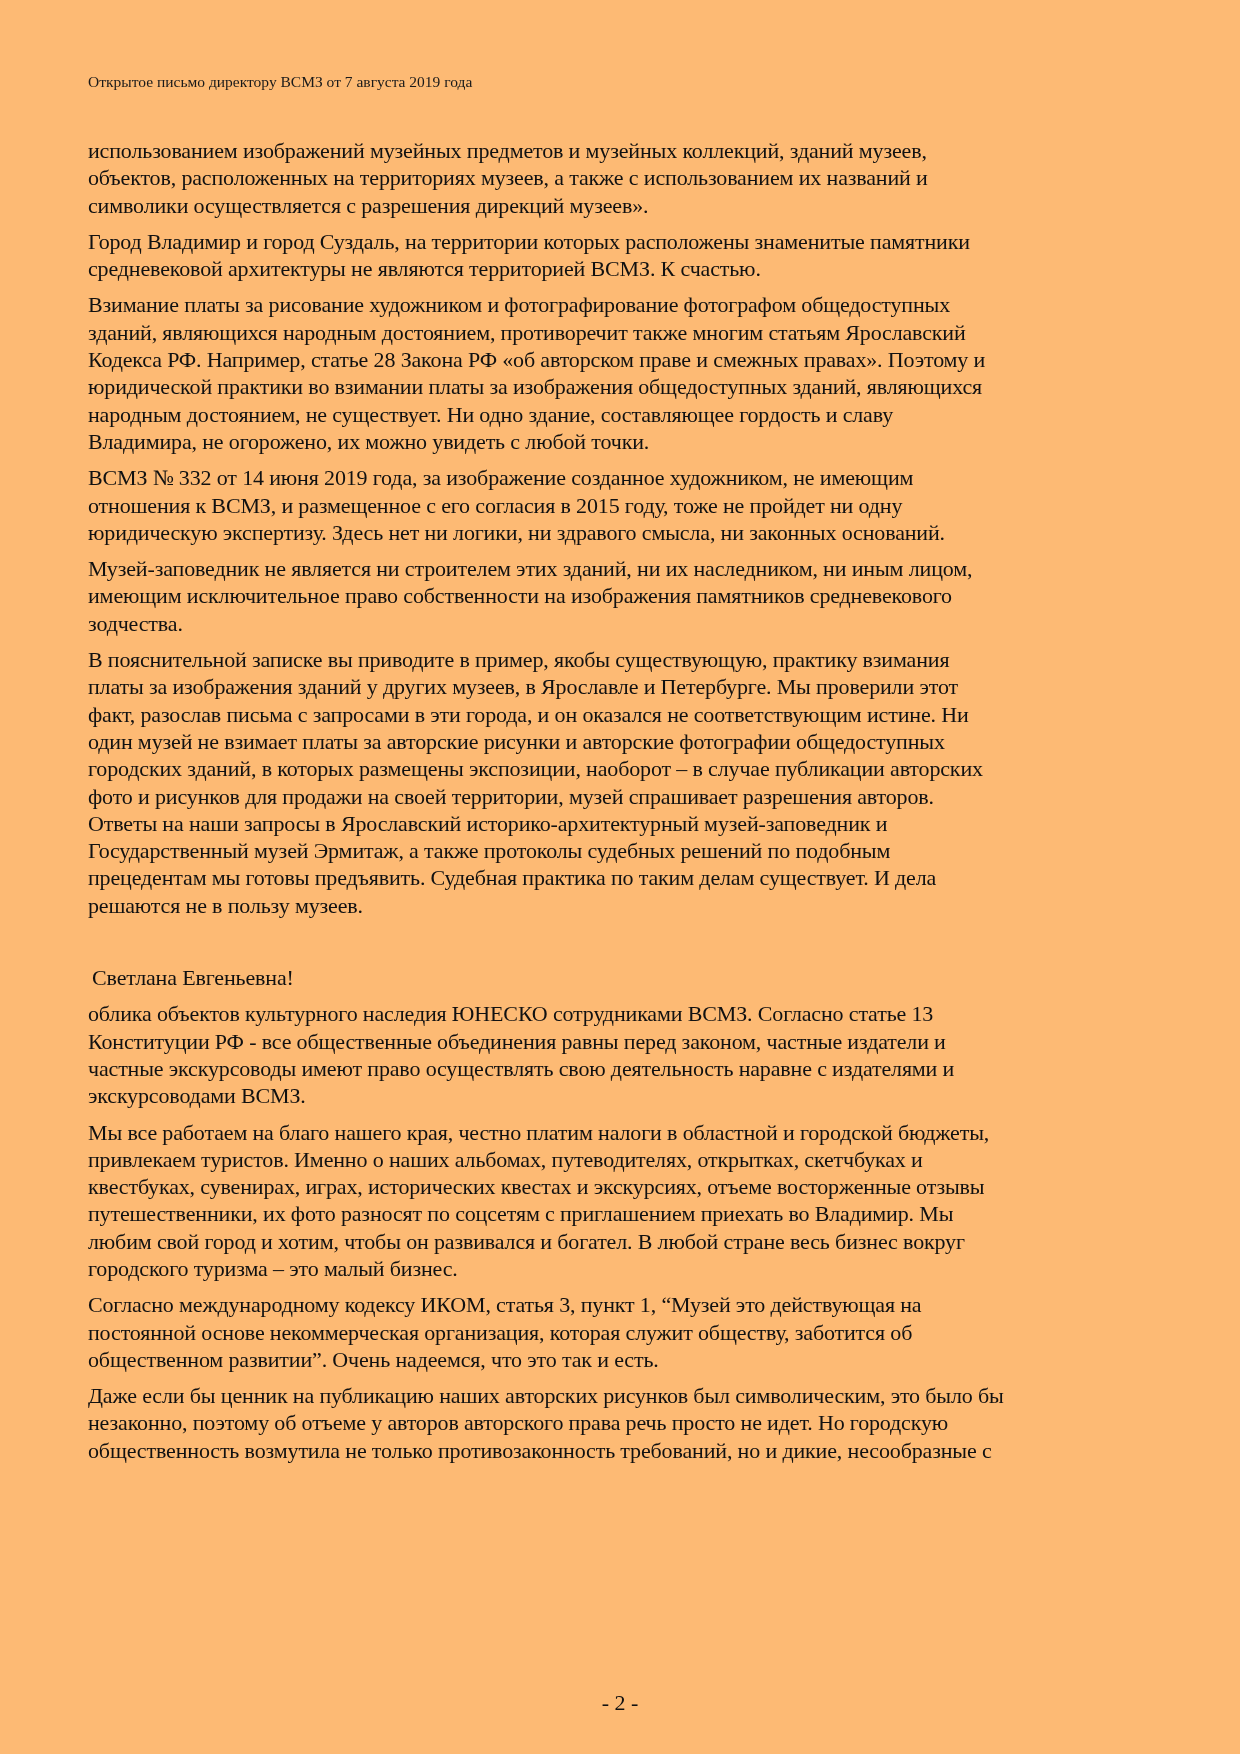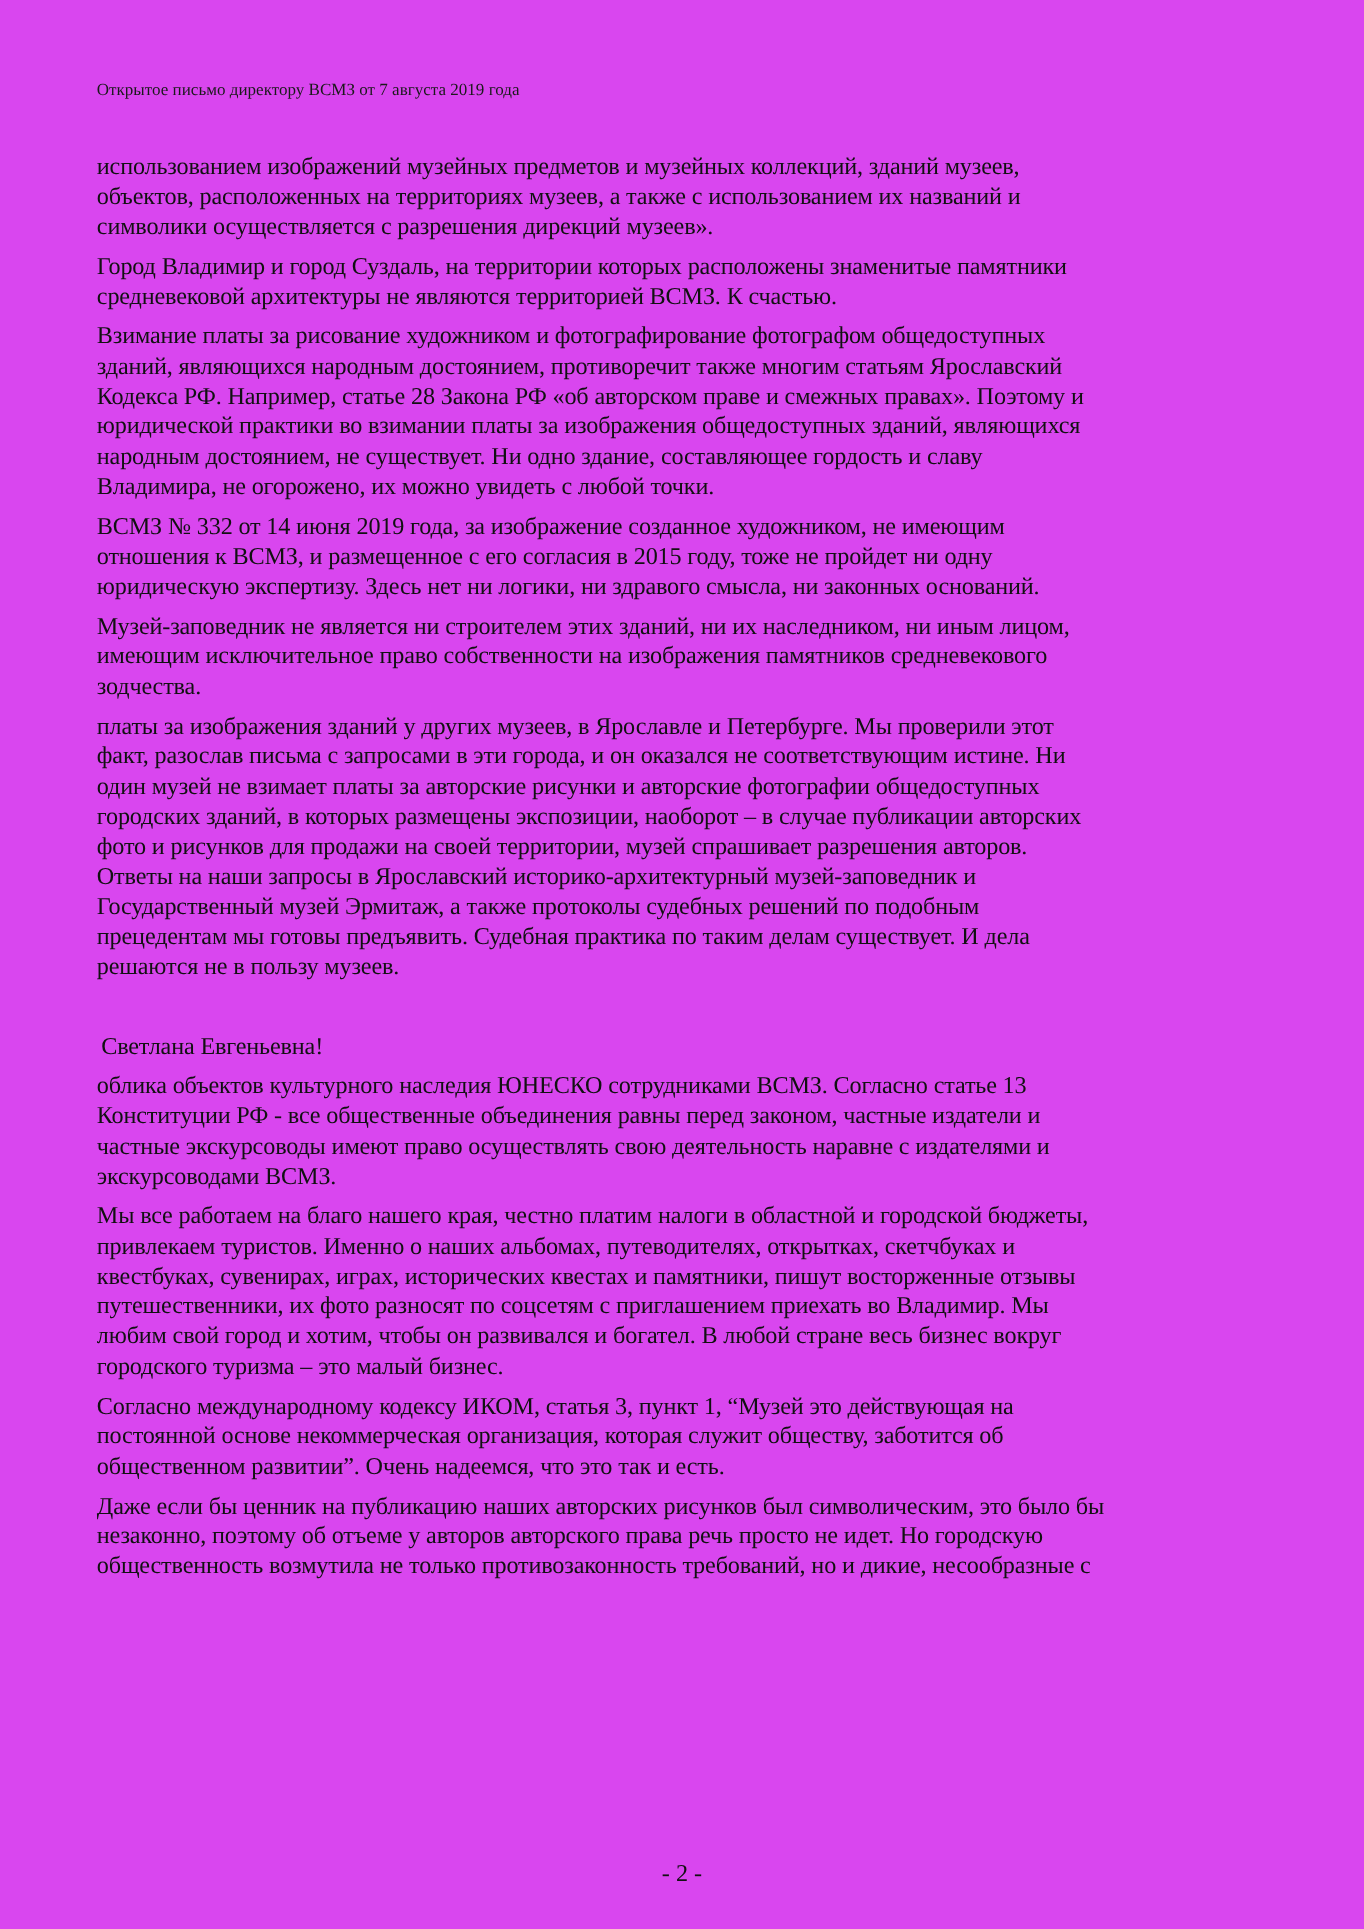--- a/index.html
+++ b/index.html
@@ -1,18 +1,18 @@
 <!DOCTYPE html>
 <html><head>
 <meta charset="utf-8">
 <style>
   html, body { margin: 0; padding: 0; background: #ffffff; }
   body { width: 1240px; height: 1754px; position: relative; overflow: hidden;
          font-family: "Liberation Serif", serif; color: #111111; }
-  .page { position: absolute; left: 0; top: 0; width: 1240px; height: 1754px; background: #d946ef; }
+  .page { position: absolute; left: 0; top: 0; width: 1240px; height: 1754px; background: #fdba74; }
   .running-header { position: absolute; left: 88px; top: 72px; font-size: 15.5px; line-height: 20px; white-space: nowrap; color: #1a1a1a; }
   .body-text { position: absolute; left: 88px; top: 137px; width: 1080px; }
   .para { margin: 0 0 9px 0; font-size: 22px; line-height: 27.3px; letter-spacing: -0.15px; }
   .line { display: block; white-space: nowrap; }
   .gap-large { height: 36px; }
   .salutation { margin: 0 0 9px 4px; font-size: 22px; line-height: 27.3px; letter-spacing: -0.15px; }
   .page-number { position: absolute; left: 0; width: 1240px; top: 1689px; text-align: center; font-size: 22px; line-height: 27px; }
 </style>
 </head>
 <body>
@@ -49,20 +49,21 @@
       <span class="line">юридическую экспертизу. Здесь нет ни логики, ни здравого смысла, ни законных оснований.</span>
     </p>
 
     <p class="para">
       <span class="line">Музей-заповедник не является ни строителем этих зданий, ни их наследником, ни иным лицом,</span>
       <span class="line">имеющим исключительное право собственности на изображения памятников средневекового</span>
       <span class="line">зодчества.</span>
     </p>
 
     <p class="para">
+      <span class="line">В пояснительной записке вы приводите в пример, якобы существующую, практику взимания</span>
       <span class="line">платы за изображения зданий у других музеев, в Ярославле и Петербурге. Мы проверили этот</span>
       <span class="line">факт, разослав письма с запросами в эти города, и он оказался не соответствующим истине. Ни</span>
       <span class="line">один музей не взимает платы за авторские рисунки и авторские фотографии общедоступных</span>
       <span class="line">городских зданий, в которых размещены экспозиции, наоборот – в случае публикации авторских</span>
       <span class="line">фото и рисунков для продажи на своей территории, музей спрашивает разрешения авторов.</span>
       <span class="line">Ответы на наши запросы в Ярославский историко-архитектурный музей-заповедник и</span>
       <span class="line">Государственный музей Эрмитаж, а также протоколы судебных решений по подобным</span>
       <span class="line">прецедентам мы готовы предъявить. Судебная практика по таким делам существует. И дела</span>
       <span class="line">решаются не в пользу музеев.</span>
     </p>
@@ -74,21 +75,21 @@
     <p class="para">
       <span class="line">облика объектов культурного наследия ЮНЕСКО сотрудниками ВСМЗ. Согласно статье 13</span>
       <span class="line">Конституции РФ - все общественные объединения равны перед законом, частные издатели и</span>
       <span class="line">частные экскурсоводы имеют право осуществлять свою деятельность наравне с издателями и</span>
       <span class="line">экскурсоводами ВСМЗ.</span>
     </p>
 
     <p class="para">
       <span class="line">Мы все работаем на благо нашего края, честно платим налоги в областной и городской бюджеты,</span>
       <span class="line">привлекаем туристов. Именно о наших альбомах, путеводителях, открытках, скетчбуках и</span>
-      <span class="line">квестбуках, сувенирах, играх, исторических квестах и памятники,  пишут восторженные отзывы</span>
+      <span class="line">квестбуках, сувенирах, играх, исторических квестах и экскурсиях,  отъеме восторженные отзывы</span>
       <span class="line">путешественники, их фото разносят по соцсетям с приглашением приехать во Владимир. Мы</span>
       <span class="line">любим свой город и хотим, чтобы он развивался и богател. В любой стране весь бизнес вокруг</span>
       <span class="line">городского туризма – это малый бизнес.</span>
     </p>
 
     <p class="para">
       <span class="line">Согласно международному кодексу ИКОМ, статья 3, пункт 1, “Музей это действующая на</span>
       <span class="line">постоянной основе некоммерческая организация, которая служит обществу, заботится об</span>
       <span class="line">общественном развитии”. Очень надеемся, что это так и есть.</span>
     </p>

